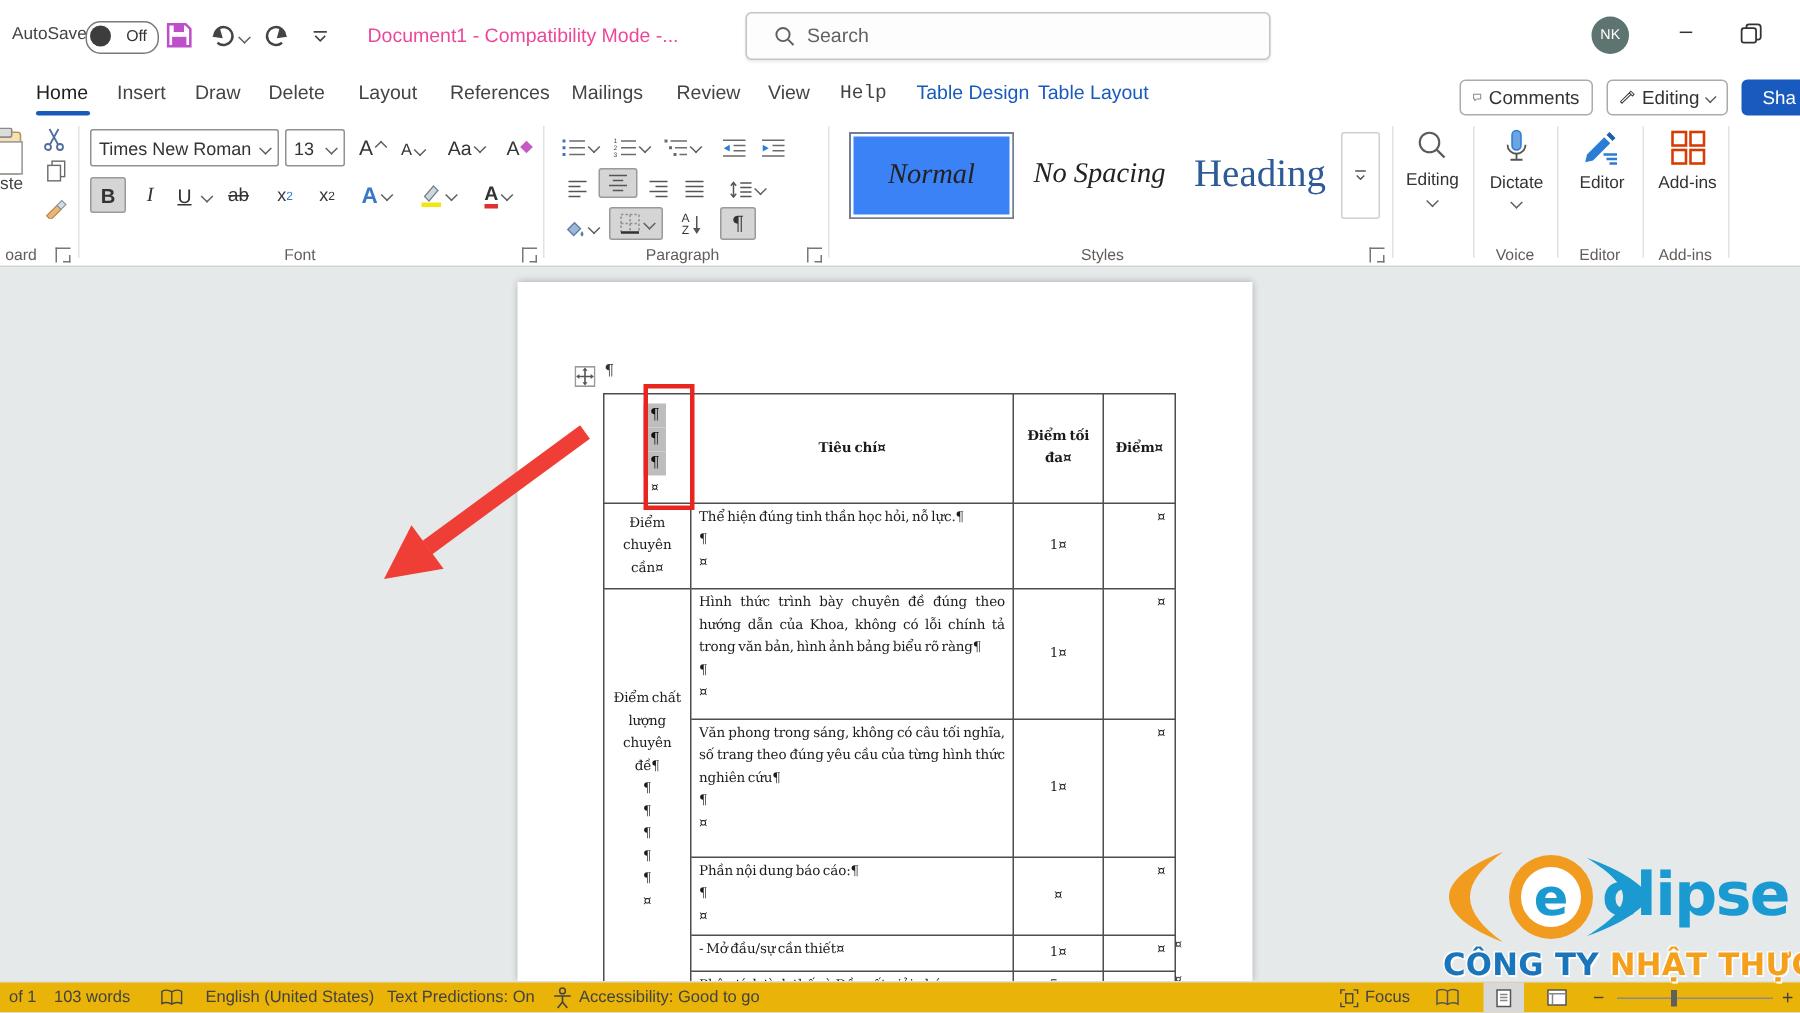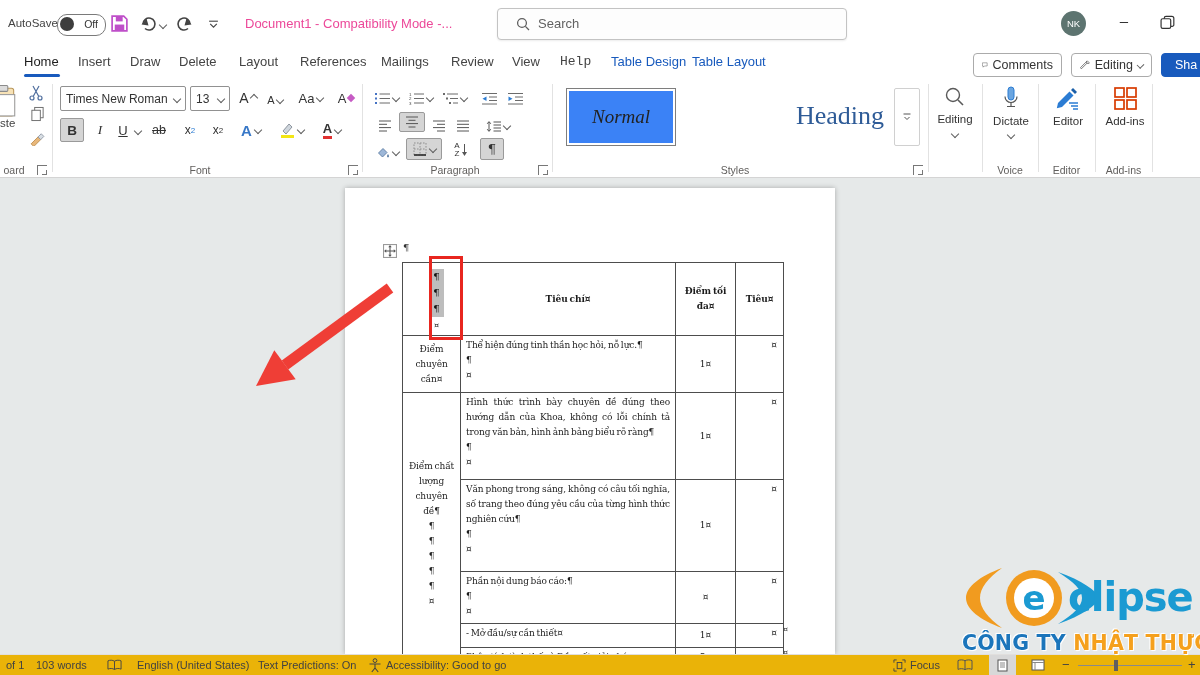--- a/index.html
+++ b/index.html
@@ -324,20 +324,23 @@
       </svg>
     </div>
     <div class="rbtn sel" style="left:480px;top:58px;width:24px;height:22px;font-size:13px;font-family:'DejaVu Serif',serif;">
       <span>¶</span>
     </div>
     <span class="glabel" style="left:405px;width:100px;">Paragraph</span>
     <span class="lnch" style="left:538px;top:85px;"></span>
 
     <div class="stylebox" style="left:566px;width:108px;border:1px solid #7e7e7e;box-shadow:inset 0 0 0 2px #fff;background:#3b82f6;font:italic 19px/22px 'Liberation Serif',serif;color:#222;text-align:center;">
       <span>Normal</span>
+    </div>
+    <div class="stylebox" style="left:682px;width:102px;font:italic 19px/22px 'Liberation Serif',serif;color:#222;">
+      <span>No Spacing</span>
     </div>
     <div class="stylebox" style="left:790px;width:100px;font:26px/28px 'Liberation Serif',serif;color:#2e5b97;">
       <span>Heading</span>
     </div>
     <div class="stylebox" style="left:894px;width:24px;border:1px solid #d0d0d0;border-radius:2px;">
       <svg width="10" height="10" viewBox="0 0 10 10">
         <path d="M1.5 2 H8.5" stroke="#555"></path>
           <path d="M2.5 5 L5 7.5 7.5 5" fill="none" stroke="#555"></path>
       </svg>
     </div>
@@ -404,21 +407,21 @@
           <td class="ctr" style="position:relative;">
             <div class="markstack">
               <span class="selgrey">¶</span>
               <span class="selgrey">¶</span>
               <span class="selgrey">¶</span>
               <span style="font-size:8px;">¤</span>
             </div>
           </td>
           <td class="ctr vm b">Tiêu chí¤</td>
           <td class="ctr vm b">Điểm tối đa¤</td>
-          <td class="ctr vm b">Tiêu¤</td>
+          <td class="ctr vm b">Điểm¤</td>
         </tr>
         <tr style="height:57px">
           <td class="ctr vm">Điểm chuyên cần¤</td>
           <td class="lines">Thể hiện đúng tinh thần học hỏi, nỗ lực.¶
 ¶
 ¤</td>
           <td class="ctr vm">1¤</td>
           <td class="score">¤</td>
         </tr>
         <tr style="height:87px">

